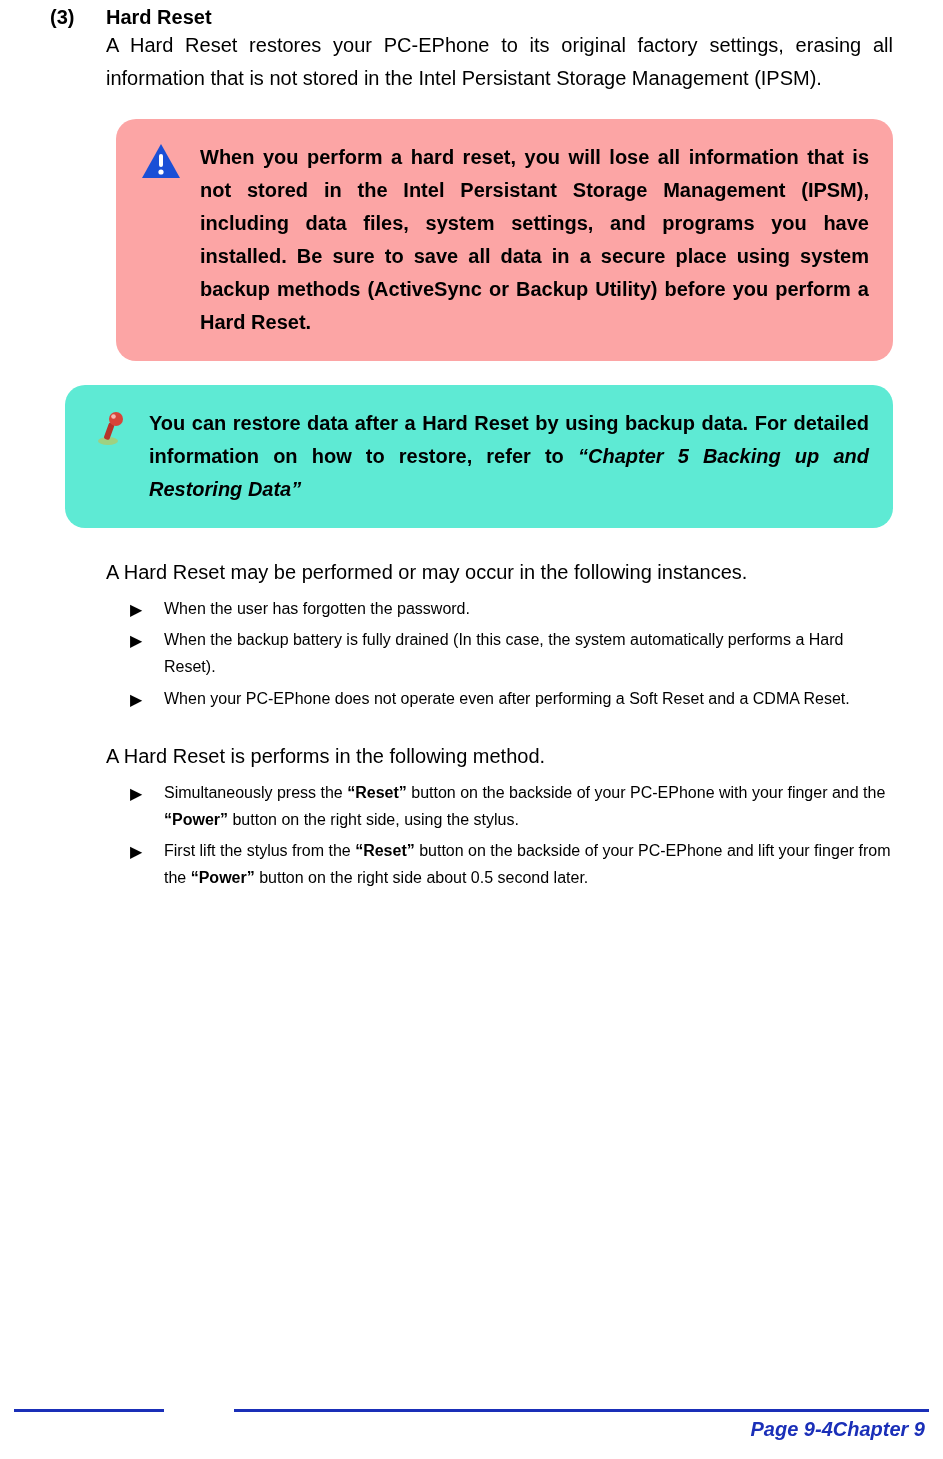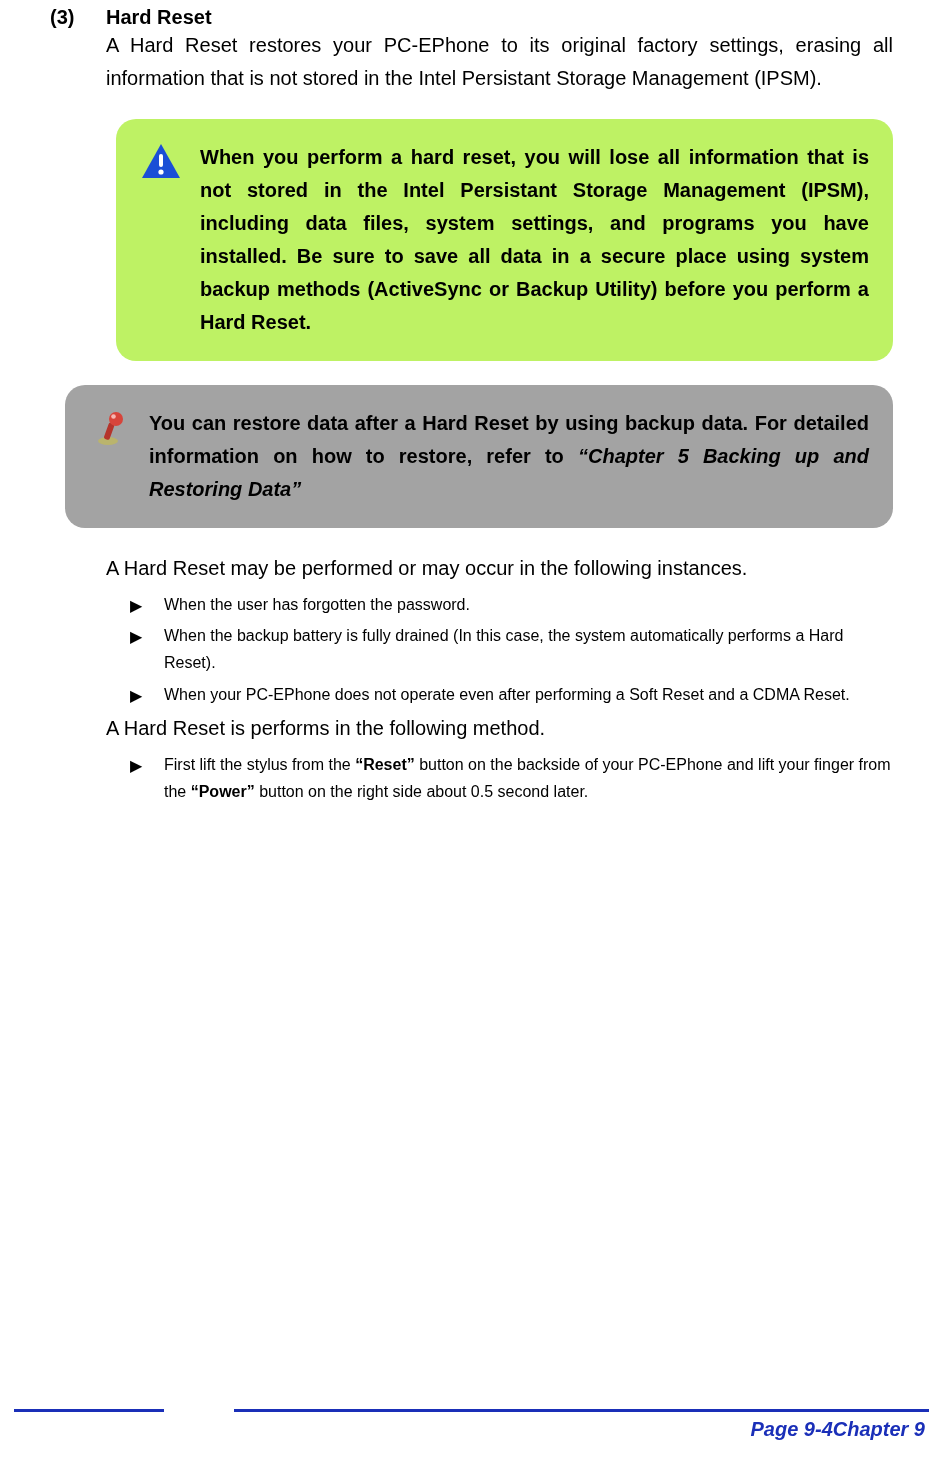--- a/index.html
+++ b/index.html
@@ -38,22 +38,22 @@
   }
   .justify { text-align: justify; }
 
   .callout {
     margin: 24px 0 24px 66px;
     border-radius: 20px;
     padding: 22px 24px 22px 24px;
     display: flex;
     gap: 18px;
   }
-  .callout.warn { background: #bef264; }
-  .callout.tip  { background: #a3a3a3; margin-left: 15px; }
+  .callout.warn { background: #fca5a5; }
+  .callout.tip  { background: #5eead4; margin-left: 15px; }
 
   .callout .ico {
     width: 42px;
     flex: 0 0 42px;
     display: flex;
     align-items: flex-start;
     justify-content: center;
     padding-top: 2px;
   }
   .callout .txt {
@@ -62,20 +62,21 @@
     font-weight: 700;
     line-height: 1.65;
     text-align: justify;
   }
   .callout .txt .ref { font-style: italic; }
 
   .para {
     margin-left: 56px;
     font-size: 20px;
     line-height: 1.65;
+    margin-top: 28px;
   }
 
   ul.tri {
     list-style: none;
     margin: 6px 0 0 80px;
     padding: 0;
   }
   ul.tri > li {
     position: relative;
     font-size: 16px;
@@ -154,20 +155,23 @@
   <div class="para">A Hard Reset may be performed or may occur in the following instances.</div>
   <ul class="tri">
     <li>When the user has forgotten the password.</li>
     <li>When the backup battery is fully drained (In this case, the system automatically performs a Hard Reset).</li>
     <li>When your PC-EPhone does not operate even after performing a Soft Reset and a CDMA Reset.</li>
   </ul>
 
   <div class="para">A Hard Reset is performs in the following method.</div>
   <ul class="tri">
     <li>
+      <span>Simultaneously press the </span><span class="b">“Reset”</span><span> button on the backside of your PC-EPhone with your finger and the </span><span class="b">“Power”</span><span> button on the right side, using the stylus.</span>
+    </li>
+    <li>
       <span>First lift the stylus from the </span><span class="b">“Reset”</span><span> button on the backside of your PC-EPhone and lift your finger from the </span><span class="b">“Power”</span><span> button on the right side about 0.5 second later.</span>
     </li>
   </ul>
 
   <div class="footer">
     <div class="footer-rule"></div>
     <div class="footer-row">
       <span>Page 9-4</span>
       <span>Chapter 9</span>
     </div>

